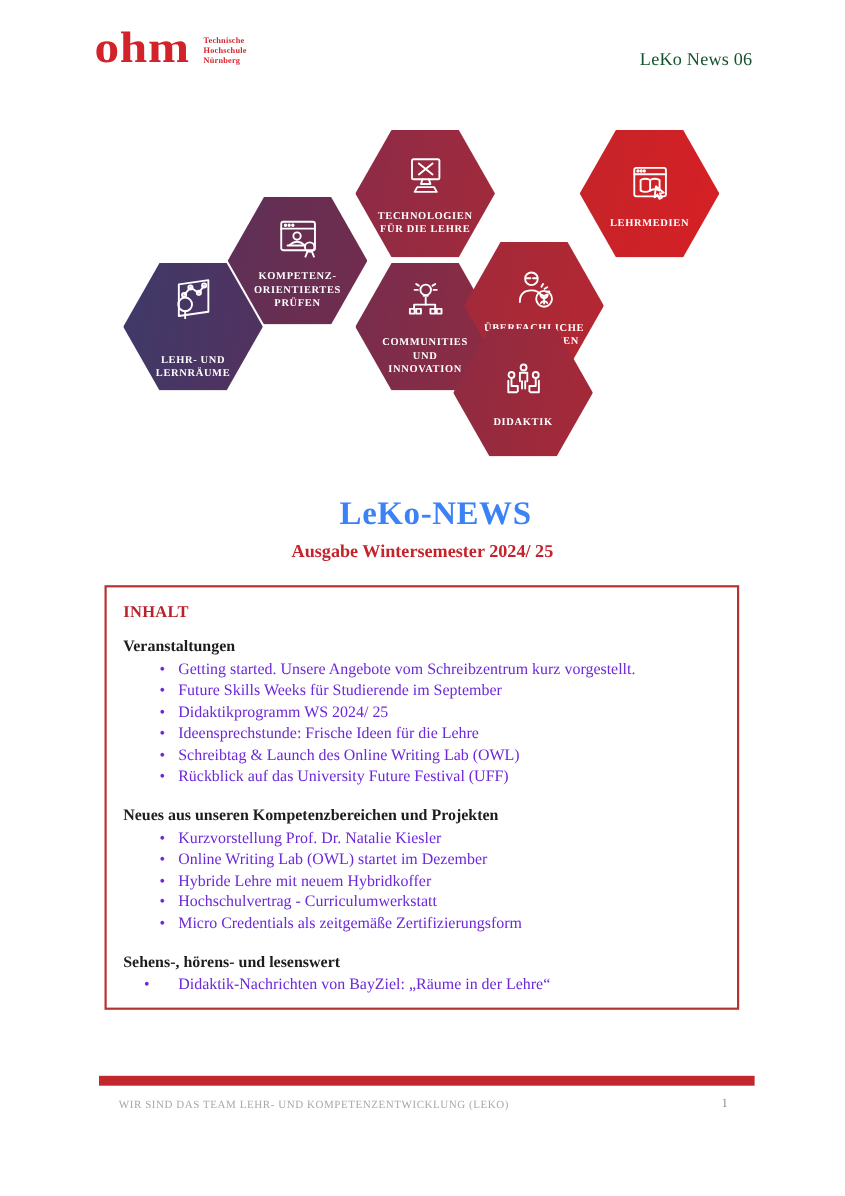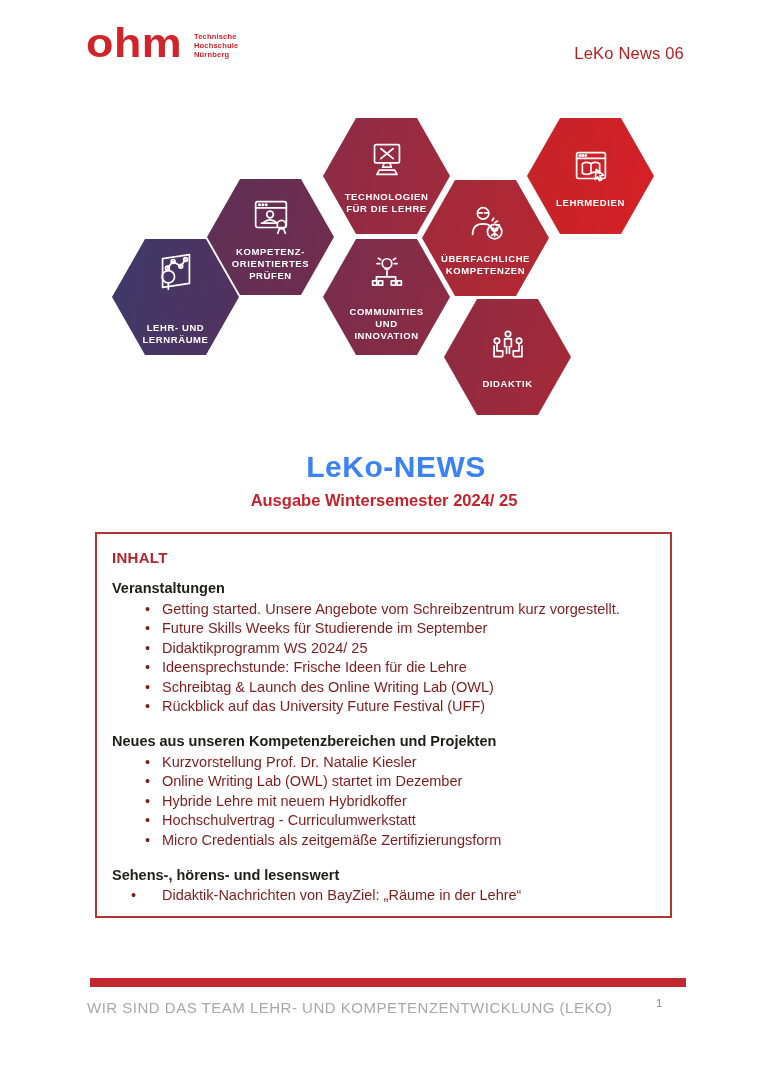--- a/index.html
+++ b/index.html
@@ -1,78 +1,78 @@
 <!DOCTYPE html>
 <html><head>
 <meta charset="utf-8">
 <style>
   html,body { margin:0; padding:0; background:#ffffff; }
   .page {
     position:relative; width:768px; height:1087px; background:#ffffff;
-    font-family:Liberation Sans, sans-serif; overflow:hidden;
+    font-family:Liberation Serif, serif; overflow:hidden;
   }
 
   
   .logo { position:absolute; left:86px; top:26px; display:flex; align-items:flex-start; }
   .logo-word {
     color:#d2232a; font-size:40px; font-weight:bold; line-height:34px;
     letter-spacing:0.5px; transform:scaleX(1.12); transform-origin:left top;
   }
   .logo-sub { margin-left:22px; margin-top:6px; color:#d2232a; font-size:7.5px;
     font-weight:bold; line-height:9px; letter-spacing:0.2px; }
-  .issue-label { position:absolute; right:84px; top:44px; color:#b91c1c;
+  .issue-label { position:absolute; right:84px; top:44px; color:#14532d;
     font-size:16.5px; letter-spacing:0.2px; }
 
   
   .hex-cluster { position:absolute; left:0; top:0; width:768px; height:440px; }
   .hex {
     position:absolute; width:127px; height:116px;
     clip-path:polygon(26% 0%, 74% 0%, 100% 50%, 74% 100%, 26% 100%, 0% 50%);
     display:flex; flex-direction:column; align-items:center; justify-content:center;
     gap:7px; color:#ffffff; text-align:center;
   }
   .hex-icon { width:46px; height:46px; }
   .hex-icon svg { width:46px; height:46px; display:block; }
   .hex-label { font-size:9.5px; font-weight:bold; letter-spacing:0.6px; line-height:12px; }
 
   .hex-lehr-lernraeume { left:112px; top:239px;gap:28px; }
   .hex-kompetenz-pruefen { left:207px; top:179px; }
   .hex-technologien { left:323px; top:118px; }
   .hex-communities { left:323px; top:239px; }
   .hex-ueberfachliche { left:422px; top:180px; }
-  .hex-didaktik { left:444px; top:299px; }
+  .hex-didaktik { left:412px; top:299px; }
   .hex-lehrmedien { left:527px; top:118px;text-align:center; }
 
   
   .doc-title { position:absolute; left:12px; top:450px; width:768px; text-align:center;
     color:#3b82f6; font-size:30px; font-weight:bold; letter-spacing:0.5px; }
   .doc-subtitle { position:absolute; left:0; top:491px; width:768px; text-align:center;
     color:#c4232b; font-size:16.5px; font-weight:bold; }
 
   
   .inhalt-box {
     position:absolute; left:95px; top:532px; width:577px; height:386px;
     border:2px solid #b53431; box-sizing:border-box; padding:15px 18px 0 15px;
   }
   .inhalt-heading { color:#b5232b; font-size:15px; font-weight:bold;
     letter-spacing:0.3px; margin:0 0 13px 0; }
   .section-heading { color:#1d1d1b; font-size:14.5px; font-weight:bold;
     line-height:19.5px; margin-top:15px; }
   .section-heading:first-child { margin-top:0; }
   .bullet-list { margin:1px 0 0 0; padding:0; list-style:none; }
-  .bullet-list li { position:relative; padding-left:50px; color:#7f1d1d;
+  .bullet-list li { position:relative; padding-left:50px; color:#6d28d9;
     font-size:14.5px; line-height:19.6px; }
   .bullet-list li::before { content:"\2022"; position:absolute; left:33px; }
   .bullet-list.tight-indent li::before { left:19px; }
 
   
   .footer-bar { position:absolute; left:90px; top:978px; width:596px; height:9px;
     background:#c1272d; }
-  .footer-text { position:absolute; left:87px; top:999px; color:#a8a8a8;
-    font-size:15px; letter-spacing:0.5px; }
+  .footer-text { position:absolute; left:108px; top:999px; color:#a8a8a8;
+    font-size:10px; letter-spacing:0.5px; }
   .page-number { position:absolute; left:656px; top:997px; color:#8f8f8f;
     font-size:11.5px; }
 </style>
 </head>
 <body>
 
 <div class="page">
 
   <div class="logo">
     <div class="logo-word">ohm</div>
@@ -152,21 +152,21 @@
       <rect x="28.5" y="29" width="4.5" height="4.5"></rect>
             <rect x="34.5" y="29" width="4.5" height="4.5"></rect>
           </svg>
         </div>
         <div class="hex-label">
           <div>COMMUNITIES</div>
           <div>UND</div>
           <div>INNOVATION</div>
         </div>
       </div>
-      <div class="hex hex-ueberfachliche" style="background: linear-gradient(100deg, rgb(161, 42, 59), rgb(181, 39, 49));">
+      <div class="hex hex-ueberfachliche" style="background: linear-gradient(100deg, rgb(161, 42, 59), rgb(181, 39, 49)); margin-top: 40px;">
         <div class="hex-icon">
           <svg viewBox="0 0 48 48" fill="none" stroke="#ffffff" stroke-width="1.8" stroke-linecap="round" stroke-linejoin="round">
       <circle cx="21" cy="14" r="6"></circle>
       <path d="M16.5 13.5 h3.5 M22.5 13.5 h3.5"></path>
       <path d="M10 36 q0 -11 11 -11 q7 0 9.5 5"></path>
       <path d="M30.5 21.5 l1.5 -2.5 M33.5 23.5 l2.5 -1.5 M35 26.5 l3 -0.5"></path>
       <circle cx="33" cy="33" r="7.5"></circle>
       <path d="M33 37.5 v-5 M33 32.5 q-3 -0.2 -3.5 -3.5 q3.3 0.2 3.5 3.5 q0.2 -3.3 3.5 -3.5 q-0.5 3.3 -3.5 3.5 M30 37 q1.5 -2 3 -1 M36 37 q-1.5 -2 -3 -1"></path>
           </svg>
         </div>

